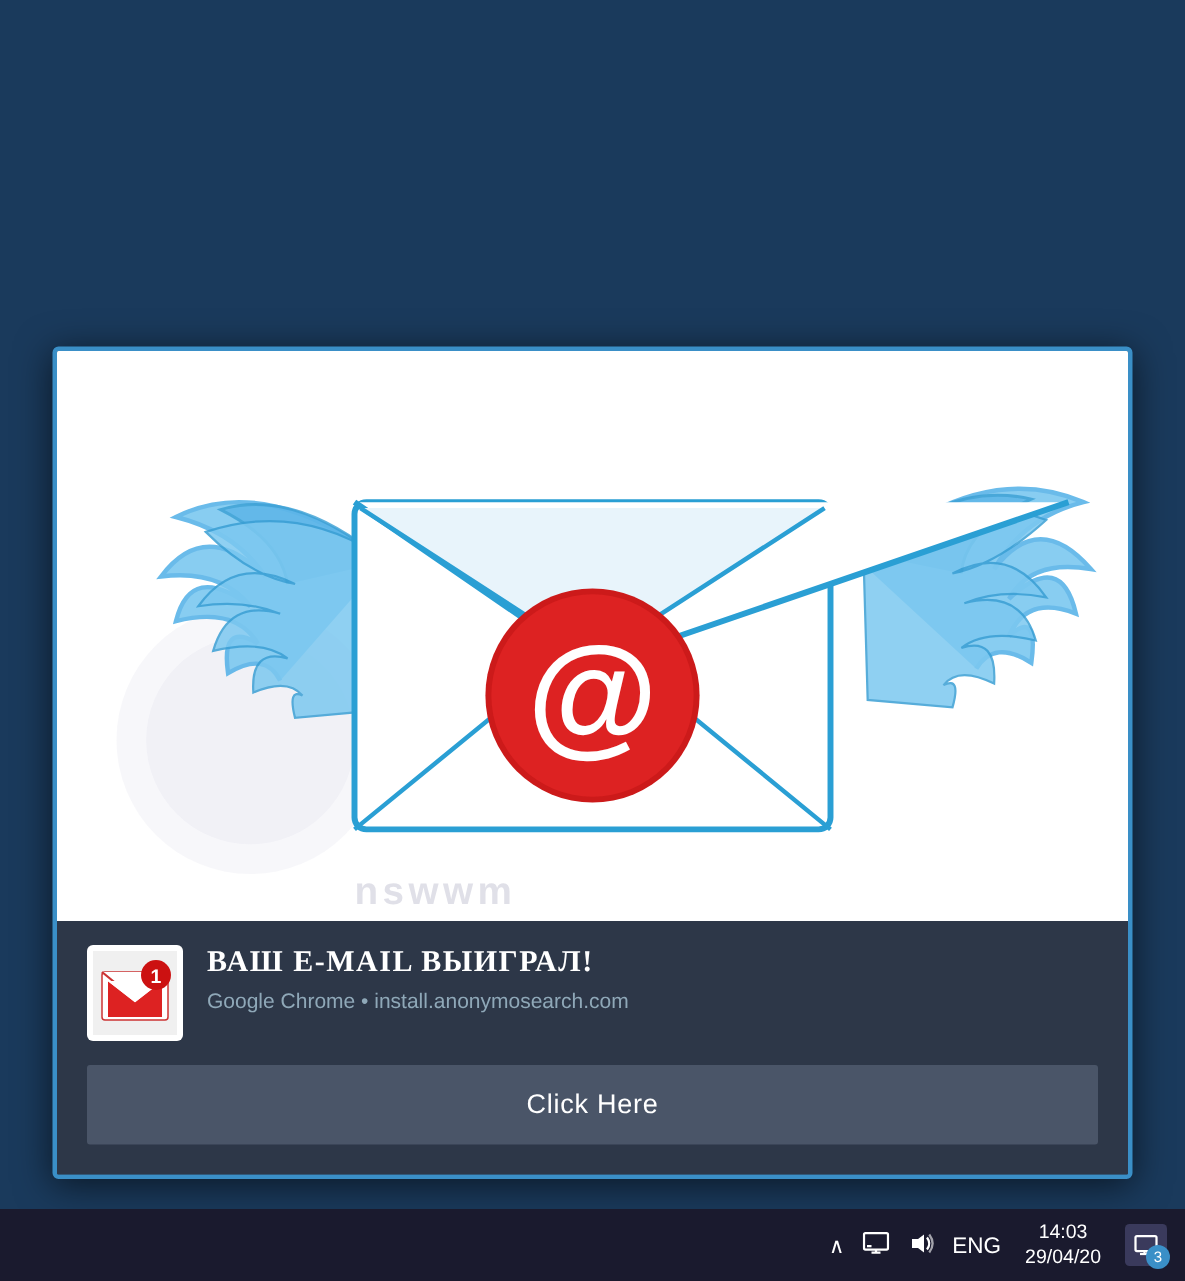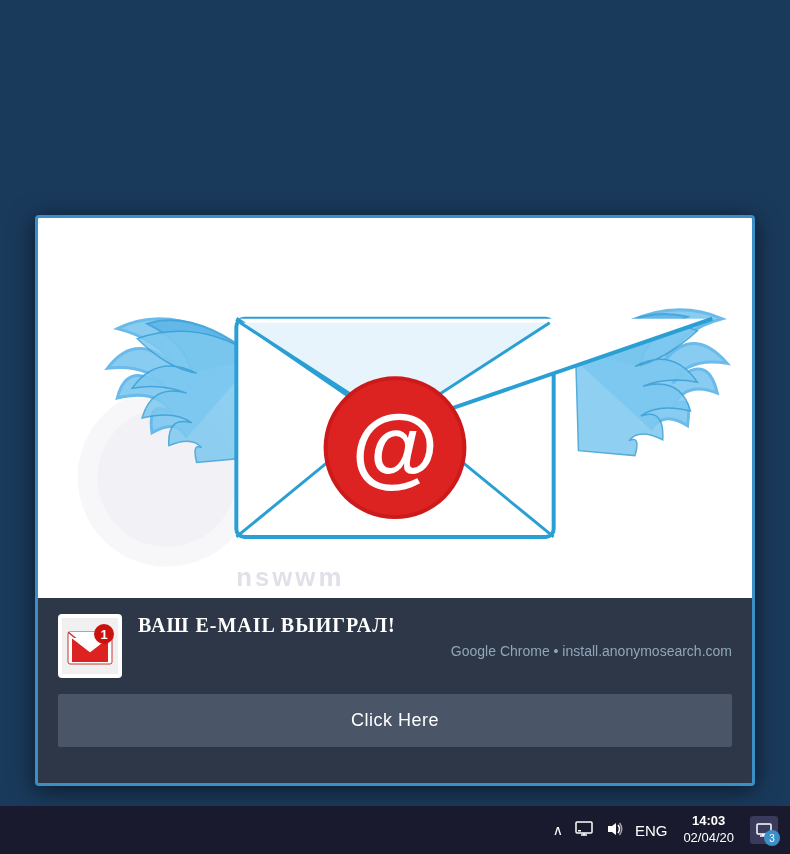--- a/index.html
+++ b/index.html
@@ -80,26 +80,25 @@
     .notification-message {
       color: #c8d6e0;
       font-size: 16px;
       line-height: 1.4;
       margin-bottom: 8px;
     }
 
     .notification-source {
       color: #8fa8b8;
       font-size: 14px;
-      text-align: right;
     }
 
     .notification-button-area {
       background: #2d3748;
-      padding: 16px 20px 36px 20px;
+      padding: 16px 20px 20px 20px;
     }
 
     .click-here-btn {
       width: 100%;
       background: #4a5568;
       border: none;
       border-radius: 2px;
       color: white;
       font-size: 18px;
       padding: 16px;
@@ -266,22 +265,22 @@
         <path d="M3,5 L7,5 L11,2 L11,14 L7,11 L3,11 Z" fill="white"></path>
         <path d="M13,4 Q16,8 13,12" stroke="white" stroke-width="1.5" fill="none"></path>
         <path d="M14.5,2 Q19,8 14.5,14" stroke="white" stroke-width="1.5" fill="none" opacity="0.6"></path>
       </svg>
     </span>
 
     <span class="taskbar-icon" style="font-size:15px; font-weight:500;">ENG</span>
   </div>
 
   <div class="taskbar-time">
-    <div style="font-weight:700;">14:03</div>
-    <div>02/04/20</div>
+    <div style="font-weight:400;">14:03</div>
+    <div>29/04/20</div>
   </div>
 
   <div class="taskbar-notification-badge">
     <svg width="16" height="14" viewBox="0 0 16 14" fill="white" xmlns="http://www.w3.org/2000/svg">
       <rect x="1" y="1" width="14" height="10" rx="1" stroke="white" stroke-width="1.5" fill="none"></rect>
       <path d="M4,13 L12,13" stroke="white" stroke-width="1.5"></path>
       <path d="M7,11 L7,13 M9,11 L9,13" stroke="white" stroke-width="1.5"></path>
     </svg>
     <div class="badge-count">3</div>
   </div>

